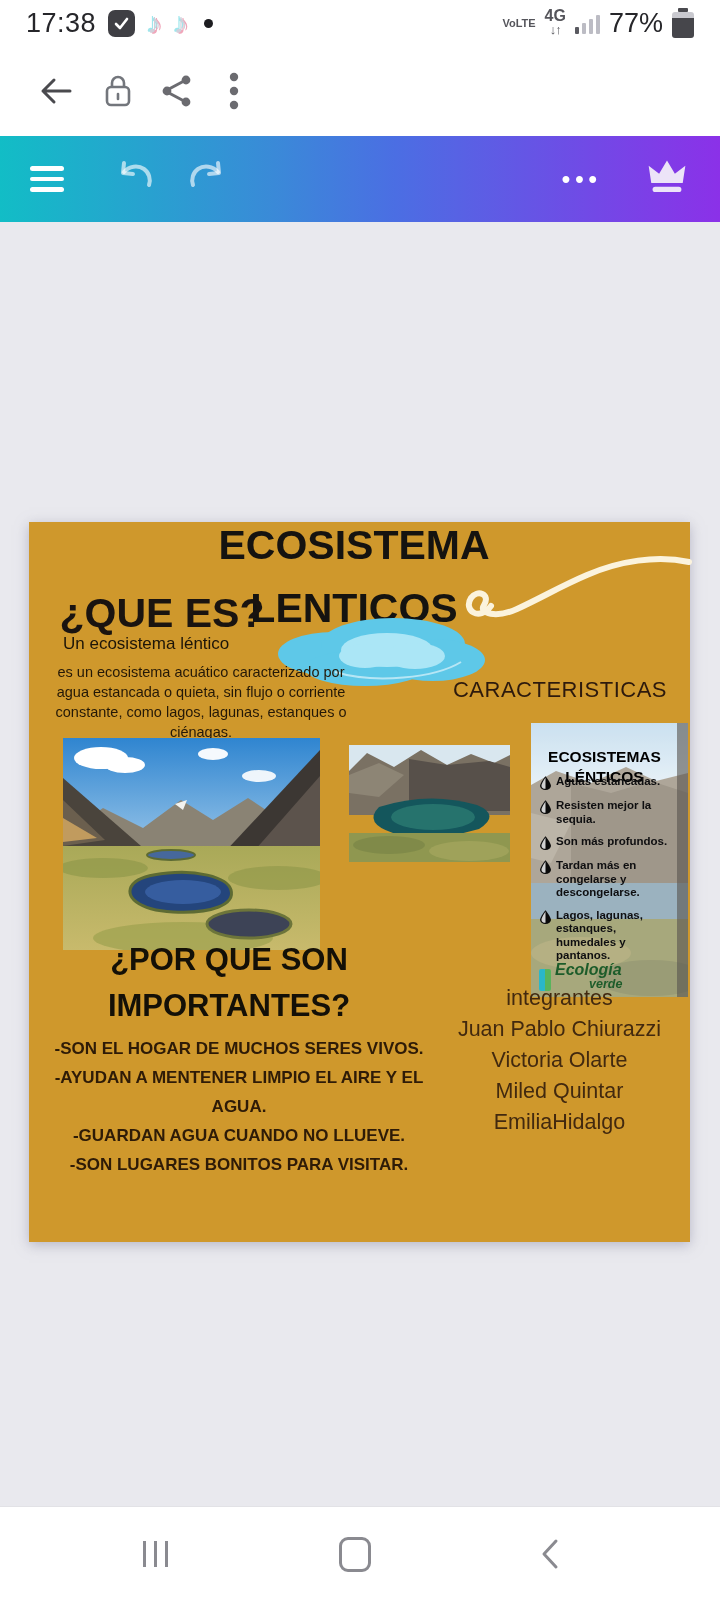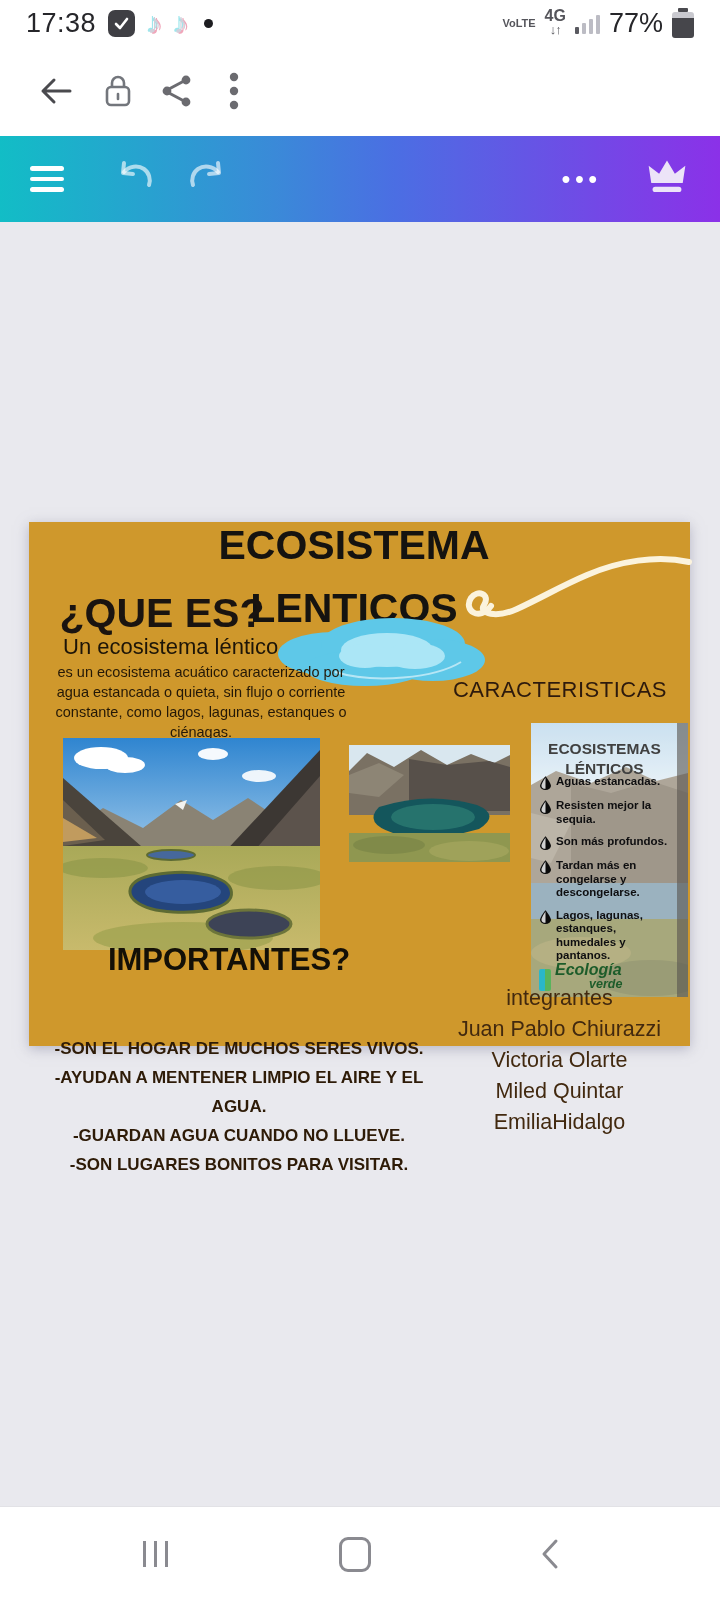--- a/index.html
+++ b/index.html
@@ -52,42 +52,42 @@
   .hamburger i{display:block;height:4.5px;background:#fff;border-radius:3px;}
   .tb-undo{margin-left:52px;}
   .tb-redo{margin-left:30px;}
   .tb-spacer{flex:1;}
   .tb-more{color:#fff;font-size:24px;letter-spacing:5px;font-weight:700;}
   .tb-crown{margin:0 32px 0 44px;}
 
   
   .canvas{position:absolute;top:222px;left:0;width:720px;height:1284px;background:#e9e9ee;}
 
-  .poster{position:absolute;left:29px;top:300px;width:661px;height:524px;background:#cf982c;
+  .poster{position:absolute;left:29px;top:300px;width:661px;height:720px;background:#cf982c;
           box-shadow:0 3px 12px rgba(140,140,165,.55);}
   .poster *{box-sizing:border-box;}
   .p-abs{position:absolute;}
 
   .p-title{left:165px;top:-8px;width:320px;text-align:center;font-size:41px;font-weight:800;
            color:#151310;line-height:63px;letter-spacing:0;}
   .p-quees{left:13px;top:68px;width:240px;text-align:center;font-size:41px;font-weight:800;color:#1a1410;}
-  .p-sub{left:34px;top:112px;width:300px;font-size:22px;color:#1d1508;}
+  .p-sub{left:34px;top:112px;width:300px;font-size:17px;color:#1d1508;}
   .p-body{left:22px;top:140px;width:300px;text-align:center;font-size:14.5px;line-height:20px;color:#241807;}
   .p-carac{left:395px;top:155px;width:272px;text-align:center;font-size:22px;color:#2d1a0d;letter-spacing:.5px;}
 
   .p-squiggle{left:428px;top:24px;}
   .p-puddle{left:246px;top:88px;}
 
   .p-photo-left{left:34px;top:216px;}
   .p-photo-mid{left:320px;top:223px;}
 
   .infocard{left:502px;top:201px;width:157px;height:274px;overflow:hidden;}
   .infocard .bg{position:absolute;inset:0;}
-  .ic-title{position:absolute;top:16px;left:0;width:147px;text-align:center;font-size:15.5px;
-            font-weight:700;color:#404040;line-height:20px;}
+  .ic-title{position:absolute;top:24px;left:0;width:147px;text-align:center;font-size:15.5px;
+            font-weight:700;color:#000000;line-height:20px;}
   .ic-list{position:absolute;top:52px;left:9px;width:135px;}
   .ic-item{display:flex;gap:5px;margin-bottom:9px;align-items:flex-start;}
   .ic-item svg{flex:0 0 auto;margin-top:1px;}
   .ic-item span{font-size:11.5px;font-weight:700;color:#0e0e10;line-height:13.5px;}
   .ic-logo{position:absolute;left:8px;bottom:6px;display:flex;align-items:flex-start;gap:4px;}
   .ic-leaf{width:12px;height:22px;margin-top:6px;background:linear-gradient(90deg,#2ab7c9 50%,#58b45c 50%);border-radius:2px;}
   .ic-logo-text{line-height:14px;}
   .ic-logo1{font-size:16px;font-weight:700;font-style:italic;color:#1d5c2a;}
   .ic-logo2{font-size:12.5px;font-weight:700;font-style:italic;color:#1d5c2a;margin-left:34px;display:block;}
 
@@ -352,20 +352,21 @@
         <div class="ic-logo">
           <span class="ic-leaf"></span>
           <span class="ic-logo-text">
             <span class="ic-logo1">Ecología</span>
             <span class="ic-logo2">verde</span>
           </span>
         </div>
       </div>
 
       <div class="p-abs p-imp-head">
+        <div>¿POR QUE SON</div>
         <div>IMPORTANTES?</div>
       </div>
 
       <div class="p-abs p-imp-list">
 
       <div>-SON EL HOGAR DE MUCHOS SERES VIVOS.</div>
           <div>-AYUDAN A MENTENER LIMPIO EL AIRE Y EL AGUA.</div>
           <div>-GUARDAN AGUA CUANDO NO LLUEVE.</div>
           <div>-SON LUGARES BONITOS PARA VISITAR.</div>
         </div>

